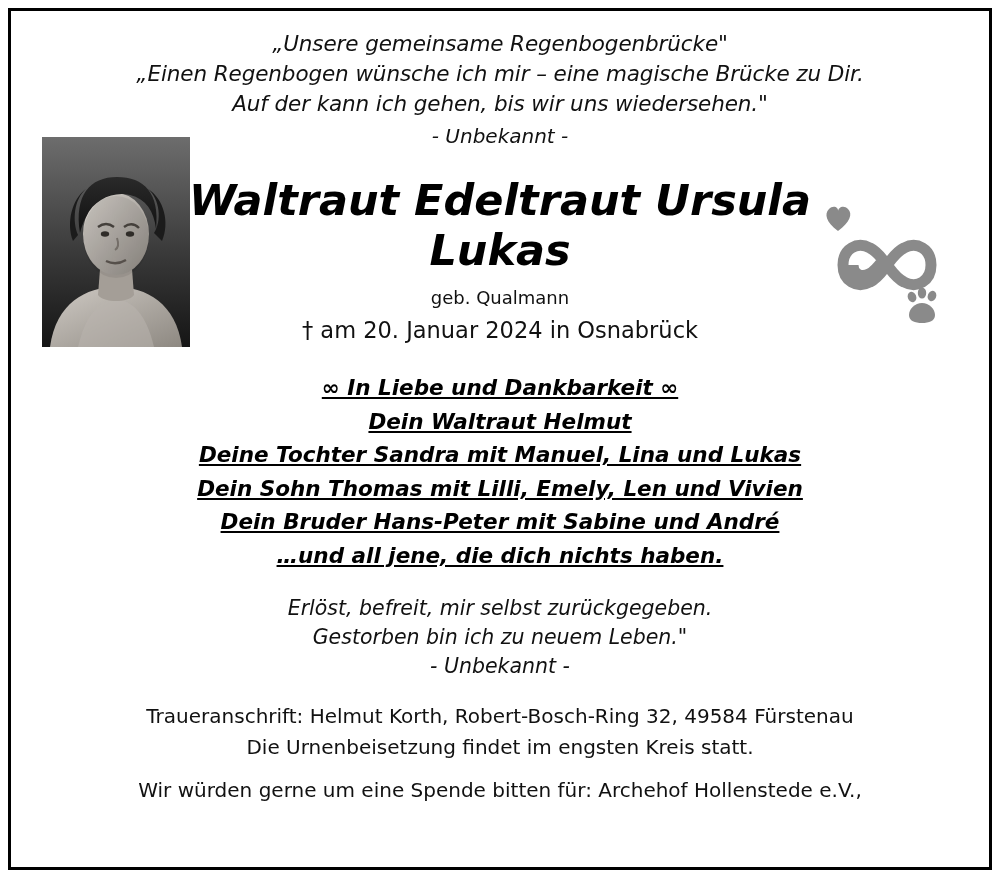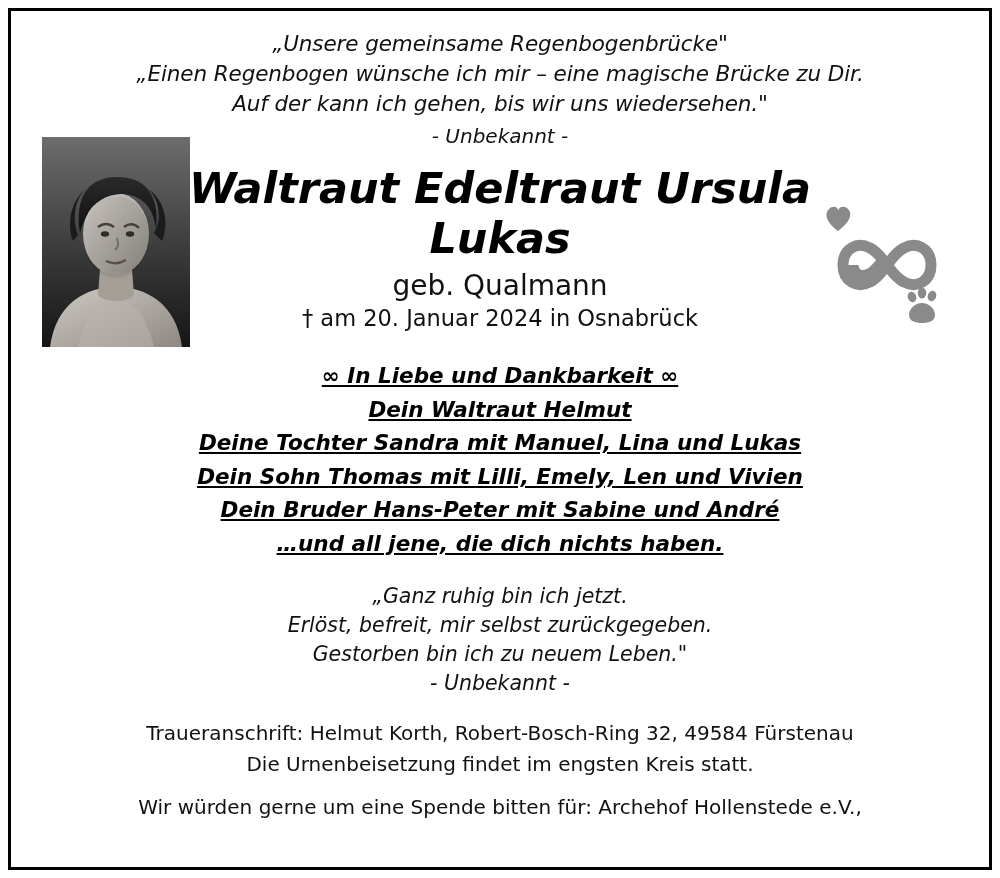--- a/index.html
+++ b/index.html
@@ -71,33 +71,33 @@
   .emblem {
     position: absolute;
     right: 38px;
     top: 205px;
     width: 150px;
     height: 125px;
   }
 
   
   .name-block {
-    margin-top: 12px;
+    margin-top: 24px;
   }
   .deceased-name {
     font-weight: bold;
     font-style: italic;
     font-size: 43px;
     line-height: 50px;
     color: #000;
     letter-spacing: 0px;
   }
   .deceased-name .l2 { display: block; }
   .maiden {
-    font-size: 28px;
+    font-size: 18px;
     line-height: 33px;
     margin-top: 6px;
     color: #111;
   }
   .dates {
     font-size: 22.5px;
     line-height: 33px;
     color: #111;
   }
 
@@ -164,21 +164,20 @@
     <div class="family">
       <span class="fline lead">∞ In Liebe und Dankbarkeit ∞</span>
       <span class="fline">Dein Waltraut Helmut</span>
       <span class="fline">Deine Tochter Sandra mit Manuel, Lina und Lukas</span>
       <span class="fline">Dein Sohn Thomas mit Lilli, Emely, Len und Vivien</span>
       <span class="fline">Dein Bruder Hans-Peter mit Sabine und André</span>
       <span class="fline">…und all jene, die dich nichts haben.</span>
     </div>
 
     <div class="quote-bottom">
-      <span class="line">„Ganz ruhig bin ich jetzt.</span>
       <span class="line">Erlöst, befreit, mir selbst zurückgegeben.</span>
       <span class="line">Gestorben bin ich zu neuem Leben."</span>
       <span class="line">- Unbekannt -</span>
     </div>
 
     <div class="footer">
       <span class="line">Traueranschrift: Helmut Korth, Robert-Bosch-Ring 32, 49584 Fürstenau</span>
       <span class="line">Die Urnenbeisetzung findet im engsten Kreis statt.</span>
       <span class="line gap">Wir würden gerne um eine Spende bitten für: Archehof Hollenstede e.V.,</span>
 

